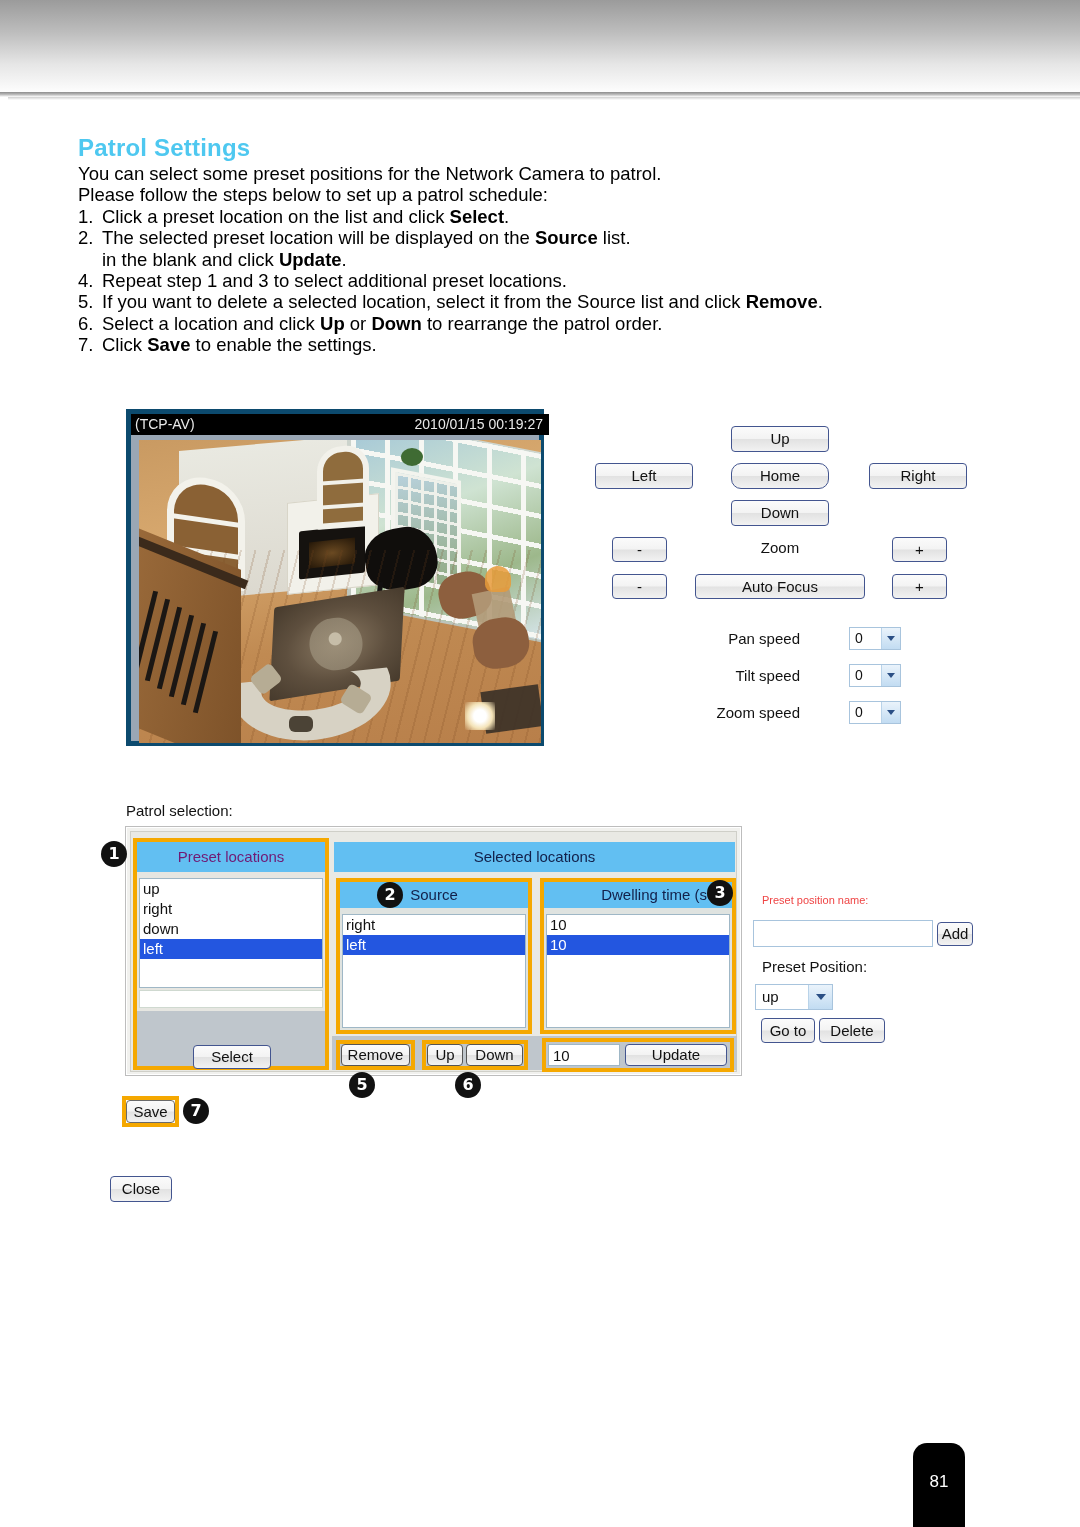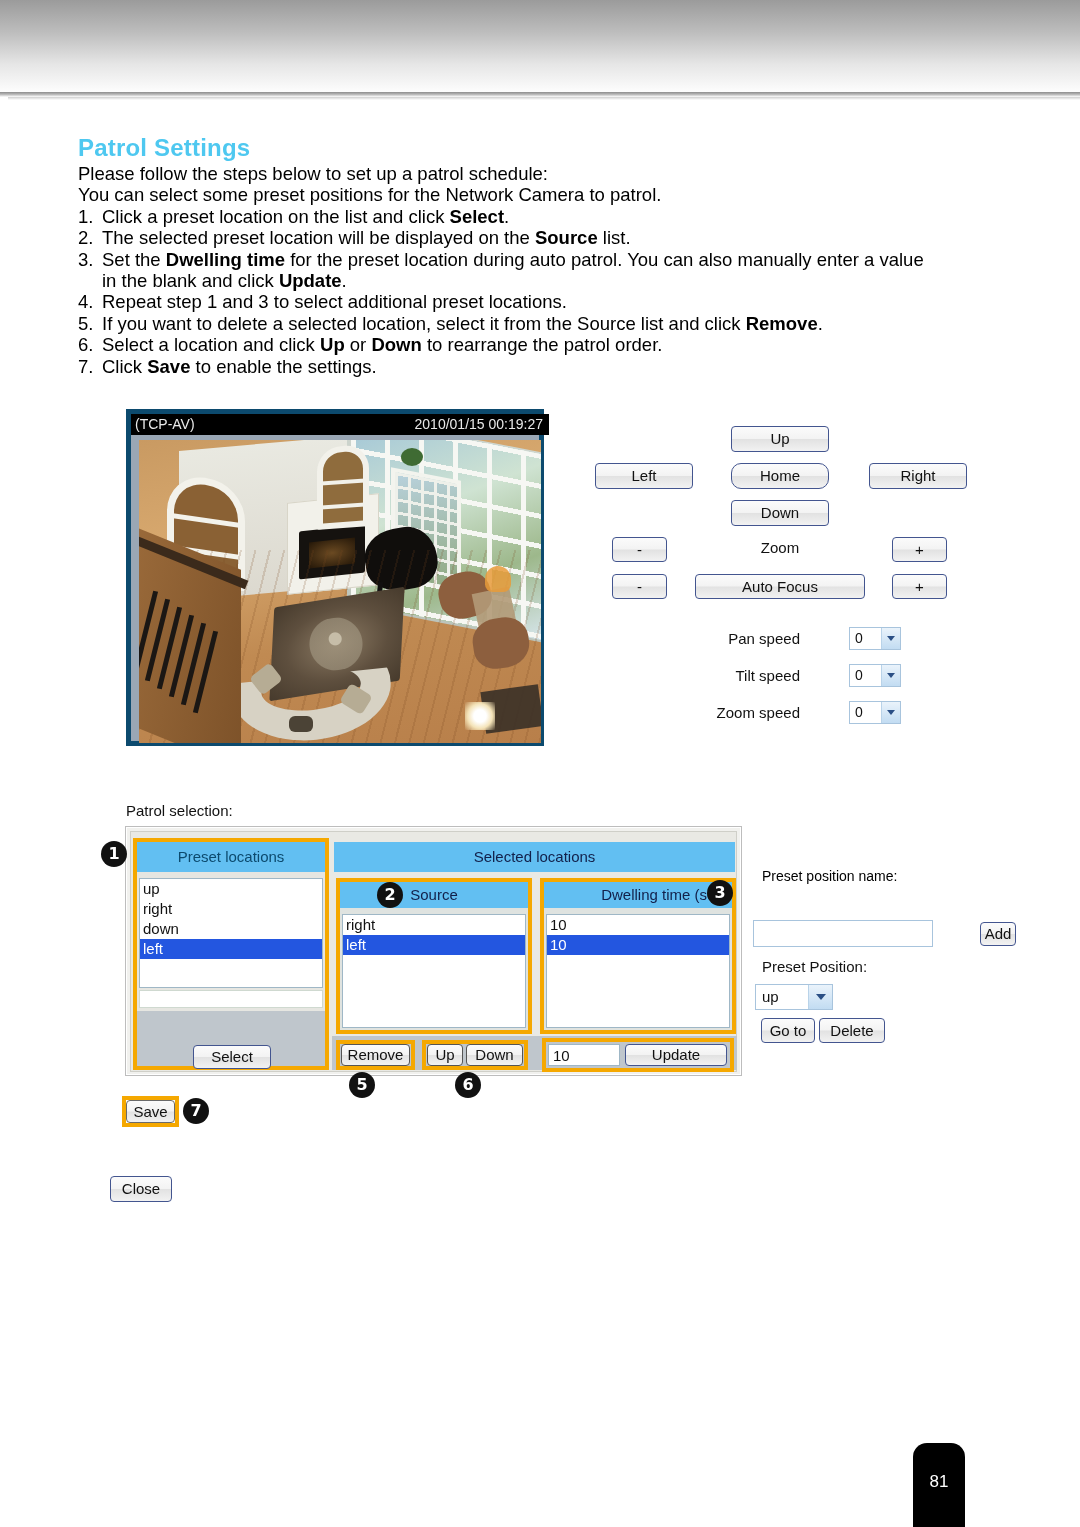--- a/index.html
+++ b/index.html
@@ -189,21 +189,21 @@
 
   .hl{ position:absolute; border:4px solid #f5a800; }   
 
   
   #col-preset{
     position:absolute; left:133px; top:838px; width:196px; height:232px;
     border:4px solid #f5a800; background:#e6e6e1;
   }
   #hdr-preset{
     position:absolute; left:137px; top:842px; width:188px; height:30px;
-    background:#62bff2; color:#0c4a6e; font-size:15px; text-align:center; line-height:30px;
+    background:#62bff2; color:#701a75; font-size:15px; text-align:center; line-height:30px;
   }
   #list-preset{
     position:absolute; left:139px; top:878px; width:184px; height:110px;
     background:#fff; border:1px solid #9fb7c6;
   }
   #list-preset-strip{
     position:absolute; left:139px; top:990px; width:184px; height:18px;
     background:#fff; border:1px solid #cfd9d0;
   }
   #preset-footer{
@@ -267,26 +267,26 @@
     padding:1px 4px; line-height:20px;
   }
   #btn-update{ left:625px; top:1044px; width:102px; height:22px; line-height:20px; }
 
   
   #hl-save{ left:122px; top:1096px; width:57px; height:31px; }
   #btn-save{ left:126px; top:1100px; width:49px; height:23px; line-height:21px; border-color:#6a6a6a; }
   #btn-close{ left:110px; top:1176px; width:62px; height:26px; line-height:24px; }
 
   
-  #lbl-preset-name{ position:absolute; left:762px; top:868px; font-size:14px; color:#000000; }
+  #lbl-preset-name{ position:absolute; left:762px; top:894px; font-size:11px; color:#ef4444; }
   #inp-preset-name{
     position:absolute; left:753px; top:920px; width:180px; height:27px;
     background:#fff; border:1px solid #a8c4dd;
   }
-  #btn-add{ left:937px; top:922px; width:36px; height:24px; line-height:22px;margin-left:43px; }
+  #btn-add{ left:937px; top:922px; width:36px; height:24px; line-height:22px; }
   #lbl-preset-pos{ position:absolute; left:762px; top:958px; font-size:15px; color:#111; }
   #sel-presetpos{
     position:absolute; left:755px; top:984px; width:78px; height:26px;
     border:1px solid #a8c4dd; background:#fff; font-size:15px; color:#111;
   }
   #sel-presetpos .val{ position:absolute; left:6px; top:3px; }
   #sel-presetpos .arrowbox{
     position:absolute; right:0; top:0; width:24px; height:24px;
     background:linear-gradient(to bottom,#eaf3fb,#c2dcf2); border-left:1px solid #b9d3e9;
   }
@@ -325,34 +325,31 @@
 </head>
 <body>
 
 <div id="header-band"></div>
 <div id="header-rule"></div>
 <div id="header-rule2"></div>
 
 <div id="page-title">Patrol Settings</div>
 
 <div id="intro">
+  <div class="ln">You can select some preset positions for the Network Camera to patrol.</div>
   <div class="ln">Please follow the steps below to set up a patrol schedule:</div>
-  <div class="ln">You can select some preset positions for the Network Camera to patrol.</div>
 
   <div class="ln">
     <span class="num">1.</span><span>Click a preset location on the list and click </span><b>Select</b><span>.</span>
   </div>
 
   <div class="ln">
     <span class="num">2.</span><span>The selected preset location will be displayed on the </span><b>Source</b><span> list.</span>
   </div>
 
-  <div class="ln">
-    <span class="num">3.</span><span>Set the </span><b>Dwelling time</b><span> for the preset location during auto patrol. You can also manually enter a value</span>
-  </div>
   <div class="ln indent">
     <span>in the blank and click </span><b>Update</b><span>.</span>
   </div>
 
   <div class="ln">
     <span class="num">4.</span><span>Repeat step 1 and 3 to select additional preset locations.</span>
   </div>
 
   <div class="ln">
     <span class="num">5.</span><span>If you want to delete a selected location, select it from the Source list and click </span><b>Remove</b><span>.</span>

